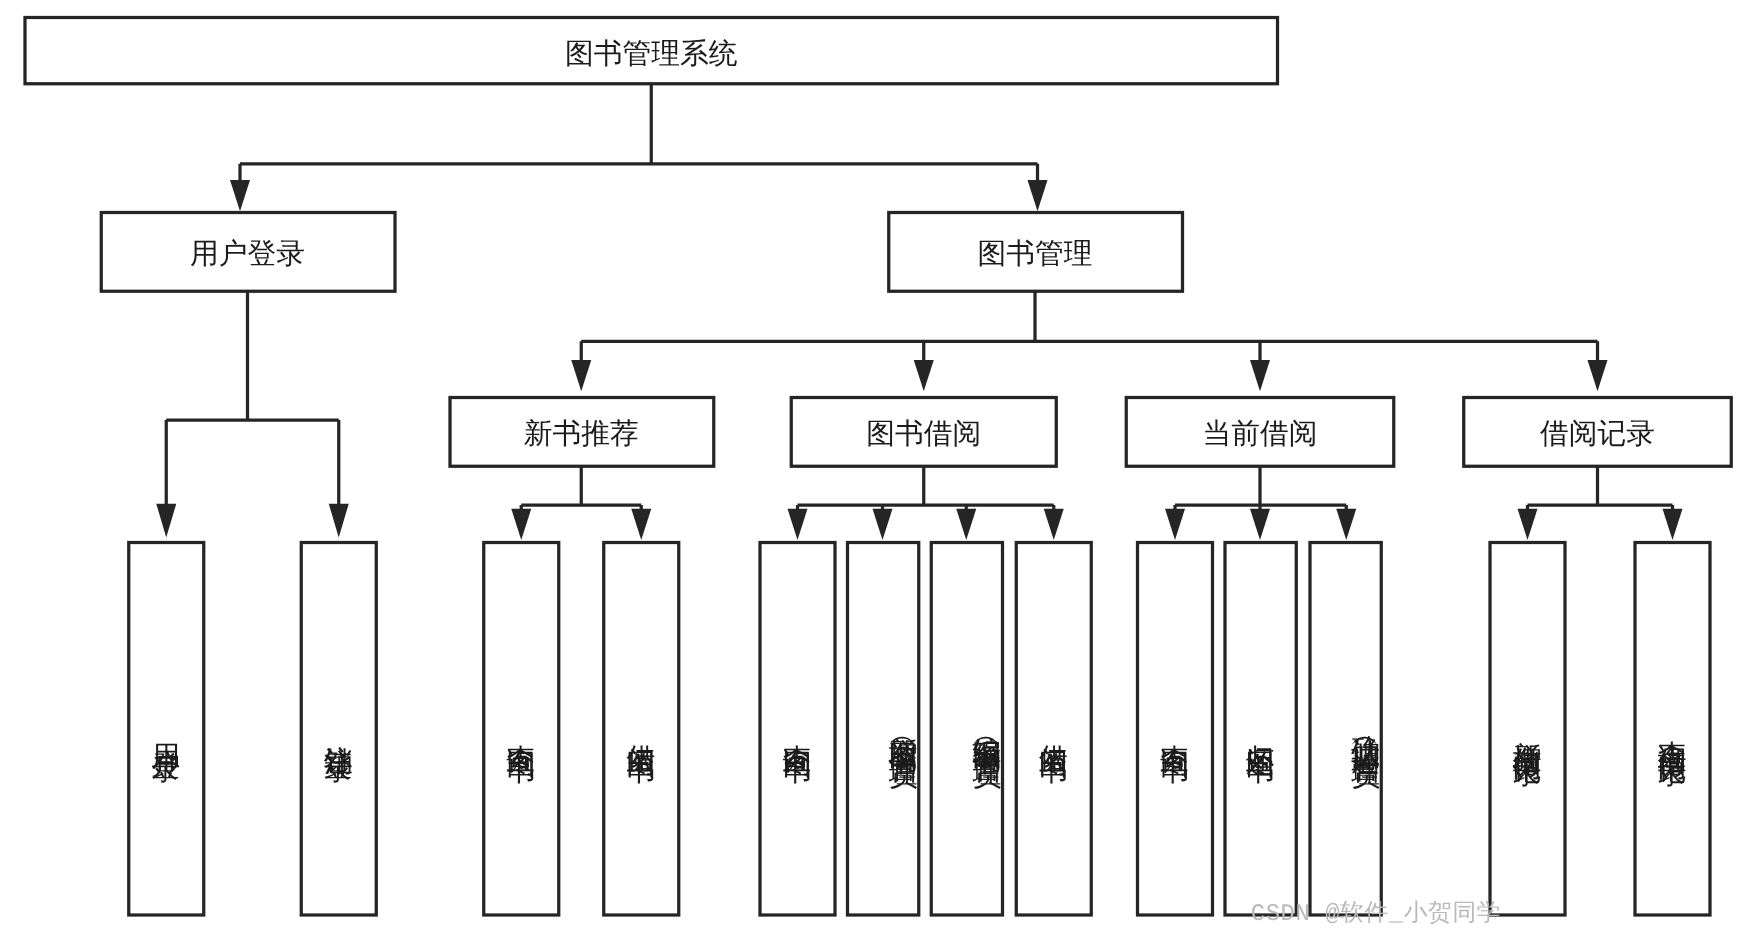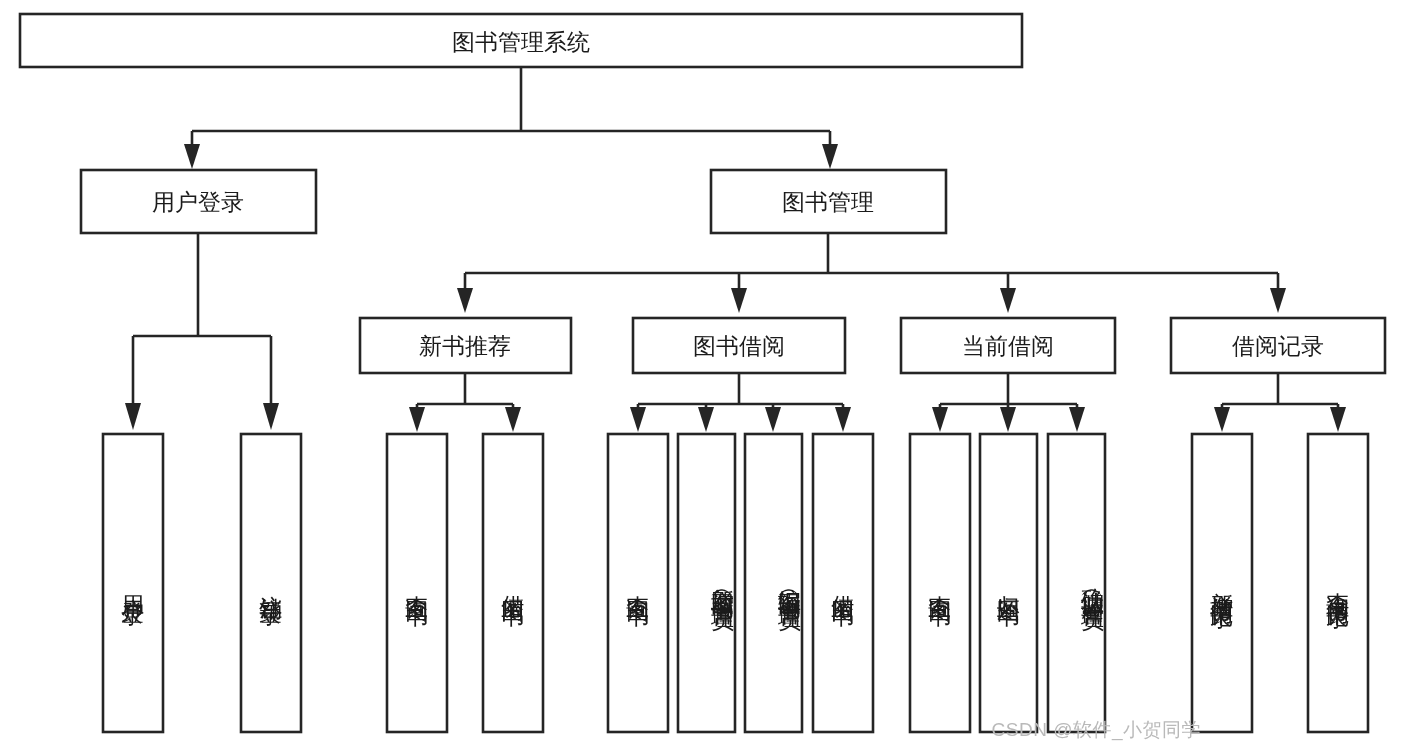--- a/index.html
+++ b/index.html
@@ -63,21 +63,21 @@
     display: flex;
     align-items: center;
     justify-content: center;
     pointer-events: none;
     user-select: none;
   }
   .watermark {
     position: absolute;
     right: 8px;
     bottom: 4px;
-    font-family: Liberation Sans, sans-serif;
+    font-family: Liberation Mono, monospace;
     font-size: 19px;
     color: #b9b9b9;
     white-space: nowrap;
     letter-spacing: 0.5px;
   }
 </style>
 </head>
 <body>
 
 <div id="diagram-root">

